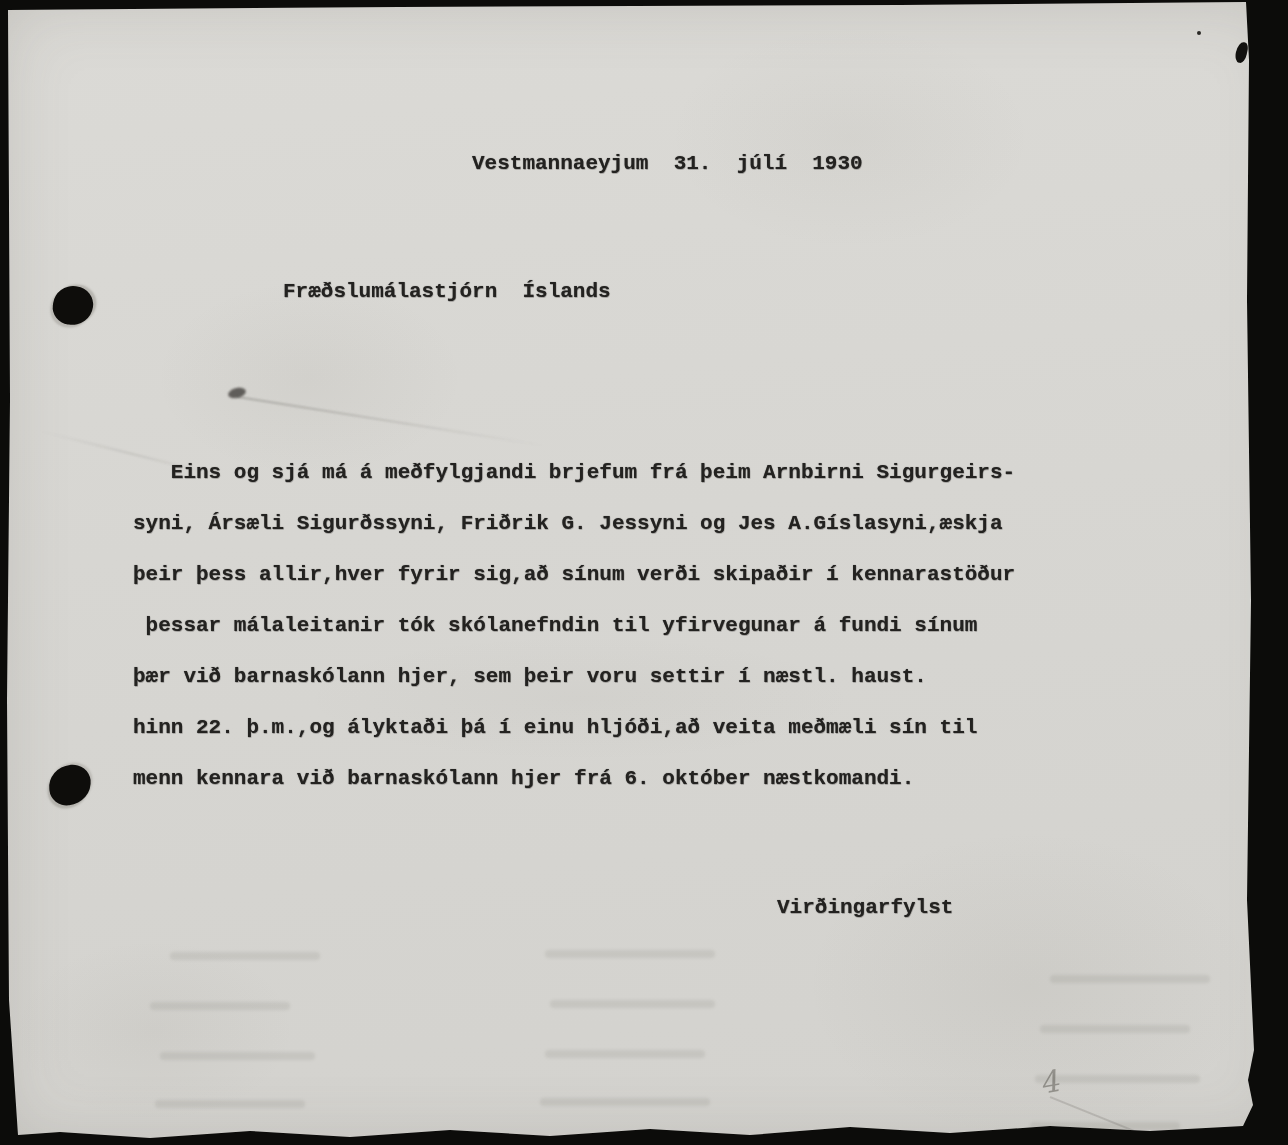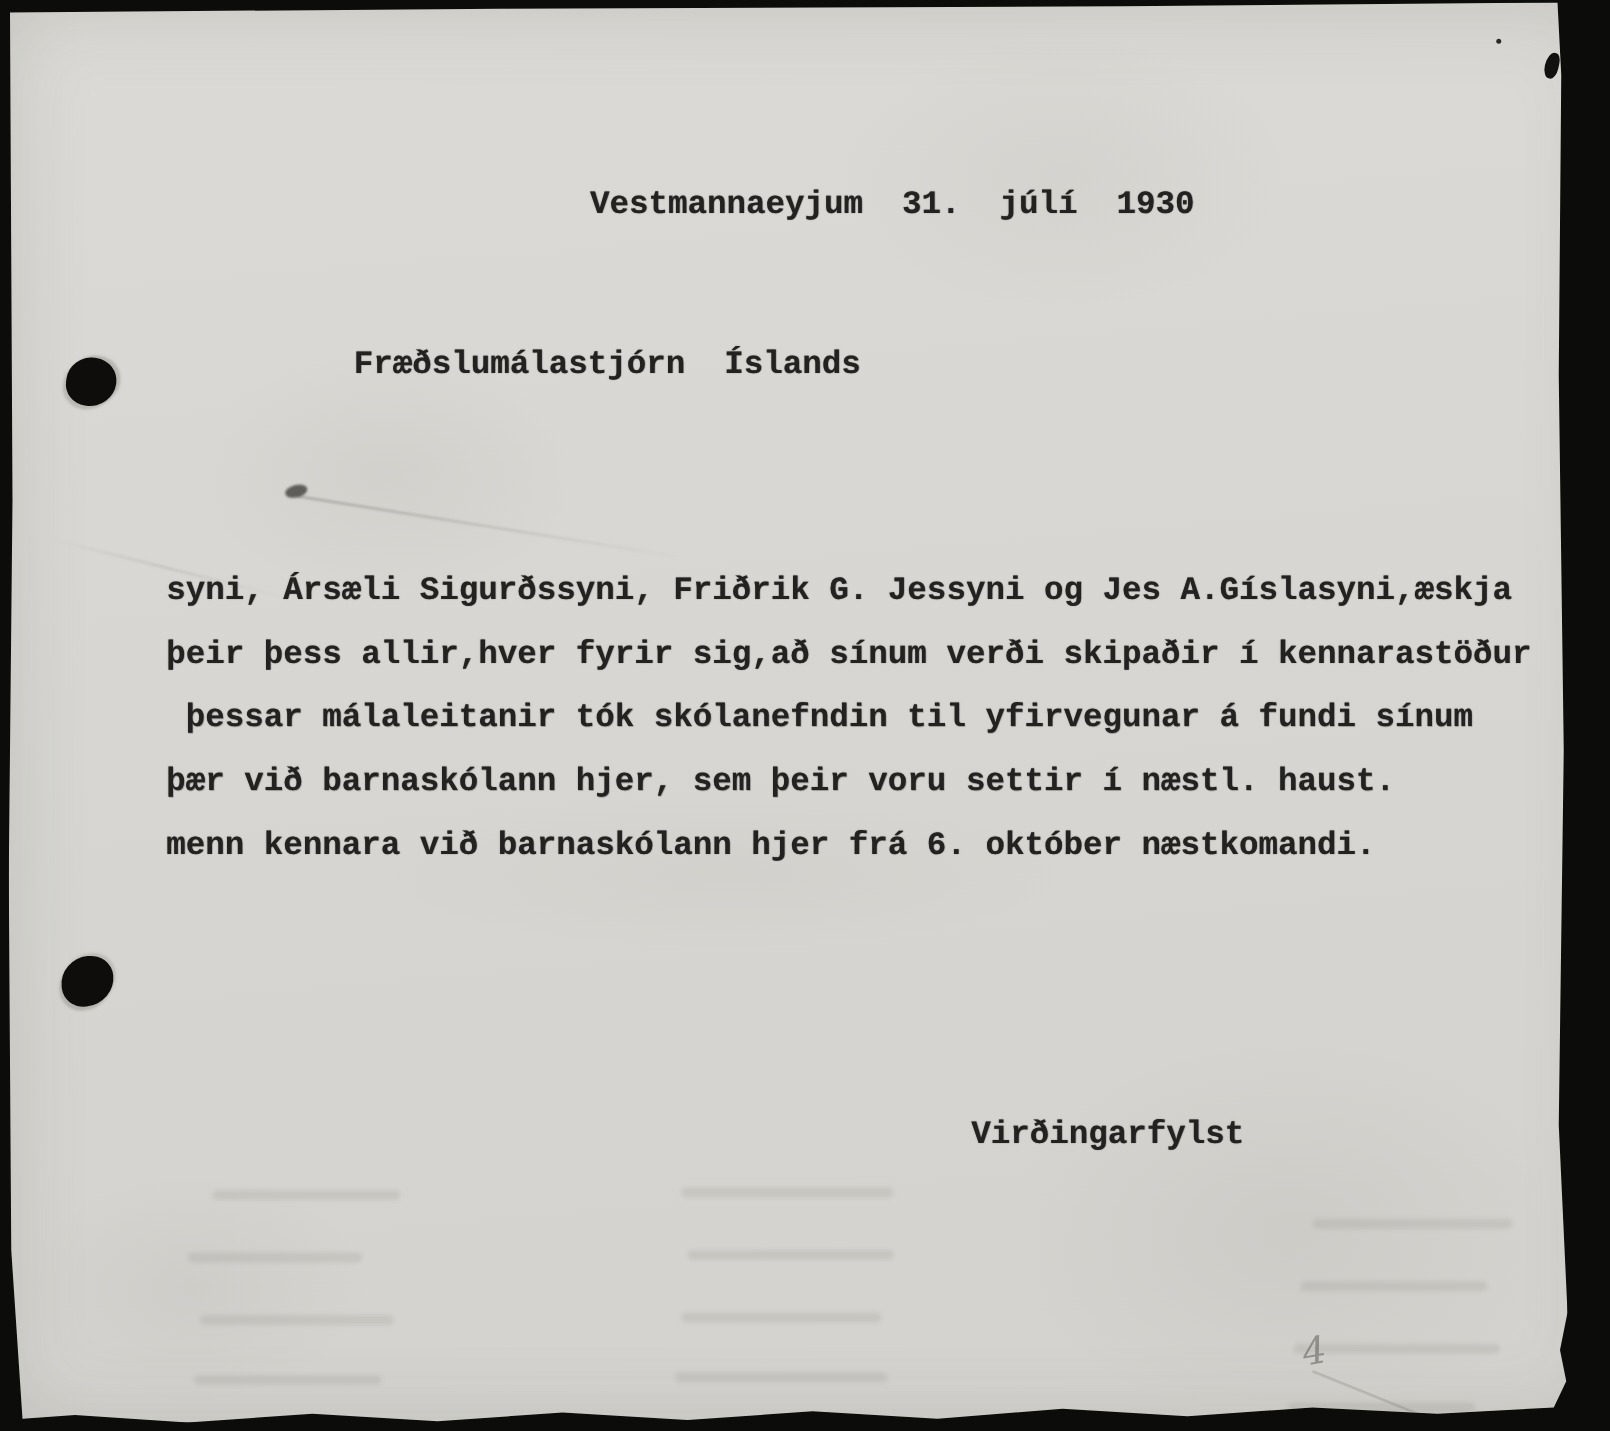--- a/index.html
+++ b/index.html
@@ -24,21 +24,21 @@
       1150px 1131px, 1050px 1126px, 950px 1133px, 850px 1127px, 750px 1135px,
       650px 1129px, 550px 1136px, 450px 1130px, 350px 1137px, 250px 1131px,
       150px 1138px, 60px 1132px, 18px 1135px,
       9px 1000px, 7px 700px, 10px 400px
     );
   }
 
   .txt{
     position:absolute;
     font-family:"Liberation Mono", monospace;
-    font-size:26px;
+    font-size:21px;
     font-weight:700;
     color:var(--ink,#232220);
     white-space:pre;
     line-height:51px;
     height:51px;
     text-shadow:0 0 1px rgba(35,34,32,.55), .5px .5px 0 rgba(35,34,32,.22);
   }
   .date{left:472px;top:138px;}
   .recipient{left:283px;top:266px;}
   .city{left:683px;top:320px;}
@@ -104,24 +104,26 @@
 
     <div class="smudge"></div>
     <div class="streak"></div>
     <div class="crease"></div>
 
     <div class="txt date">Vestmannaeyjum  31.  júlí  1930</div>
 
     <div class="txt recipient">Fræðslumálastjórn  Íslands</div>
 
     <div class="body-block">
+      <div class="txt">   Eins og sjá má á meðfylgjandi brjefum frá þeim Arnbirni Sigurgeirs-</div>
       <div class="txt">syni, Ársæli Sigurðssyni, Friðrik G. Jessyni og Jes A.Gíslasyni,æskja</div>
       <div class="txt">þeir þess allir,hver fyrir sig,að sínum verði skipaðir í kennarastöður</div>
       <div class="txt"> þessar málaleitanir tók skólanefndin til yfirvegunar á fundi sínum</div>
       <div class="txt">þær við barnaskólann hjer, sem þeir voru settir í næstl. haust.</div>
+      <div class="txt">hinn 22. þ.m.,og ályktaði þá í einu hljóði,að veita meðmæli sín til</div>
       <div class="txt">menn kennara við barnaskólann hjer frá 6. október næstkomandi.</div>
     </div>
 
     <div class="txt closing">Virðingarfylst</div>
 
     <div class="pencil">4</div>
     <div class="scratch"></div>
 
     <div class="fleck"></div>
     <div class="dot"></div>

